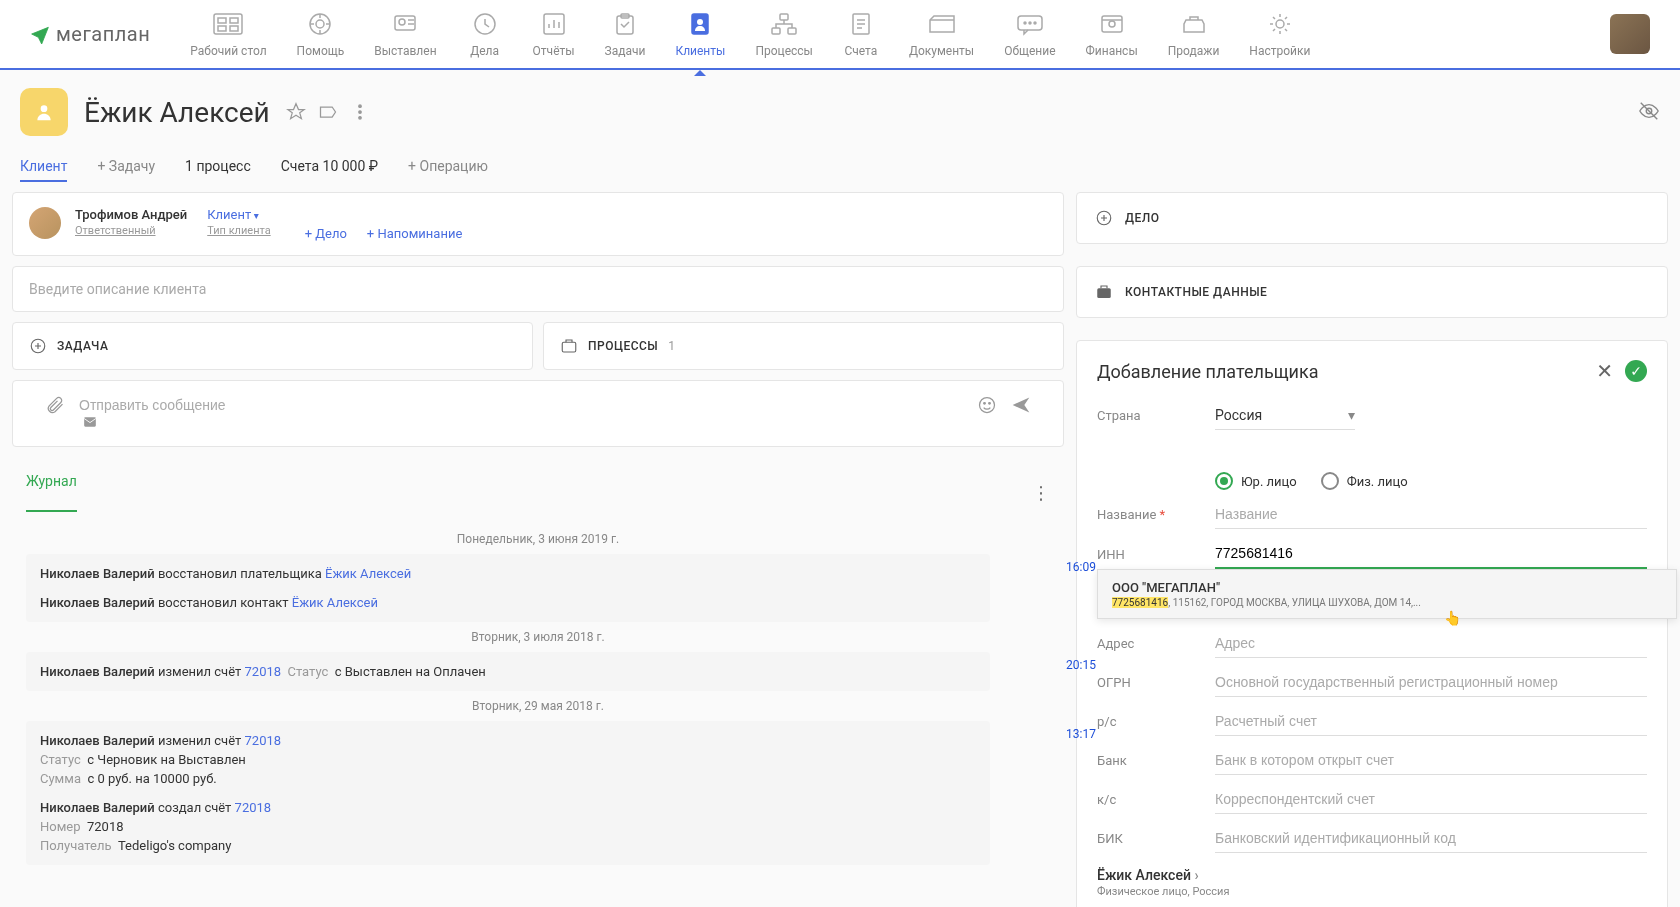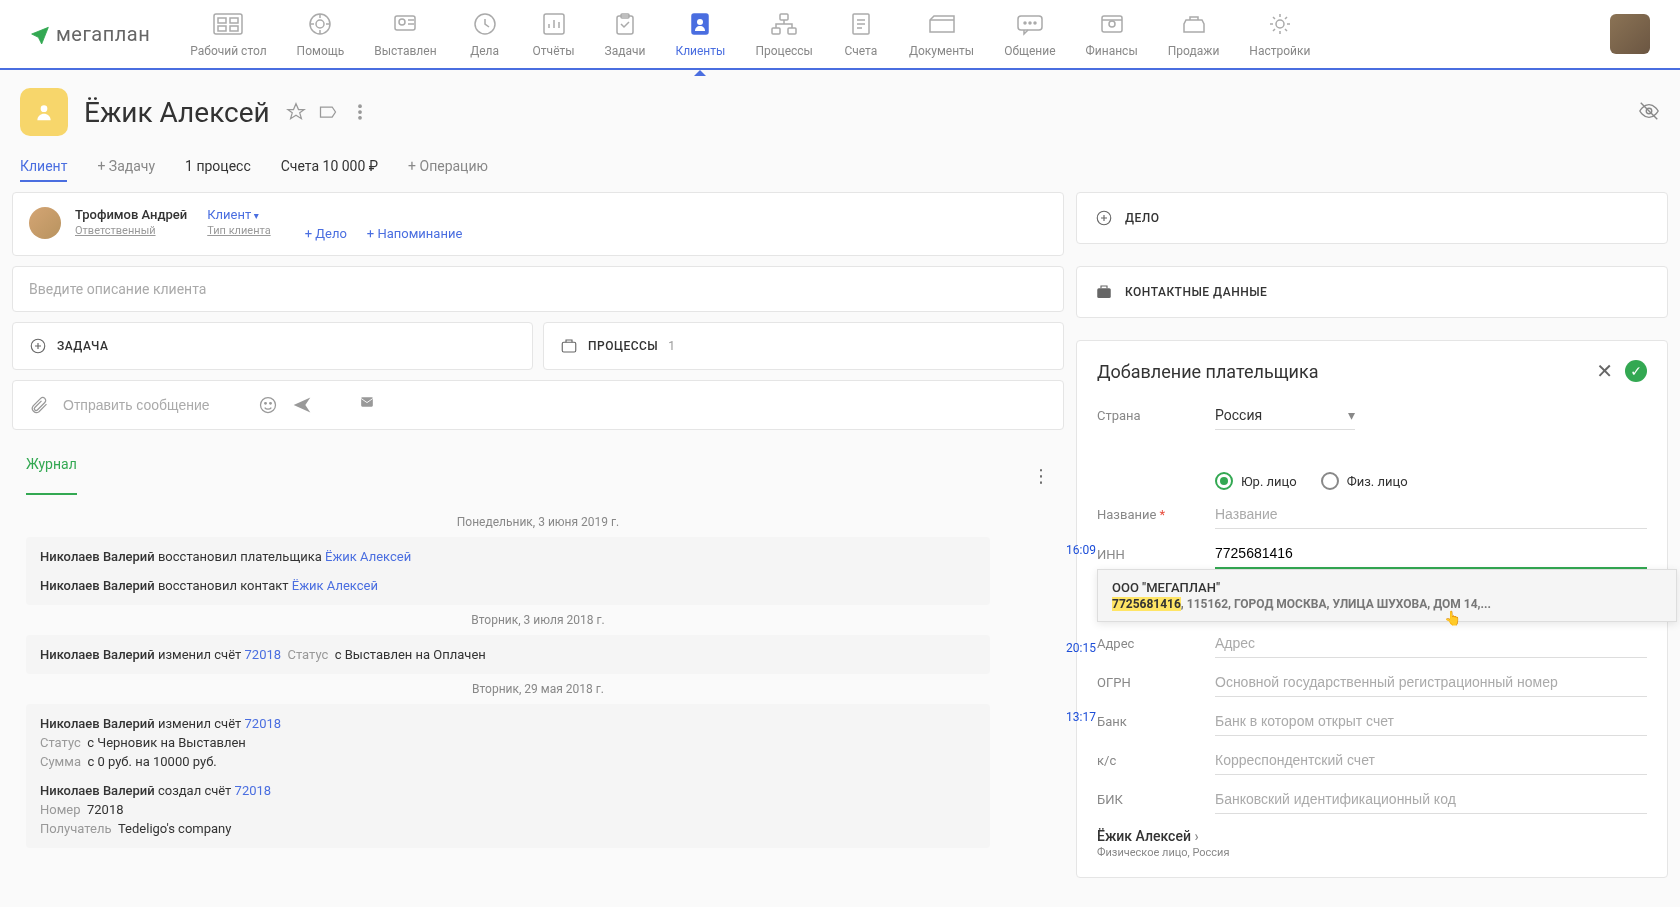--- a/index.html
+++ b/index.html
@@ -57,21 +57,21 @@
 .desc-card { padding: 14px 16px; }
 .desc-placeholder { color: #aaa; font-size: 14px; }
 
 
 .split-cards { display: flex; gap: 10px; }
 .split-card { flex: 1; padding: 14px 16px; display: flex; align-items: center; gap: 10px; font-weight: 500; font-size: 12px; letter-spacing: 0.5px; cursor: pointer; }
 .split-card svg { width: 18px; height: 18px; stroke: #666; fill: none; stroke-width: 1.5; }
 .split-count { font-weight: 400; color: #999; }
 
 
-.msg-card { padding: 14px 16px; display: flex; flex-direction: row; gap: 10px; }
+.msg-card { padding: 14px 32px; display: flex; flex-direction: column; }
 .msg-row { display: flex; align-items: center; gap: 14px; }
 .msg-input { flex: 1; border: none; outline: none; font-size: 14px; color: #333; }
 .msg-input::placeholder { color: #aaa; }
 .msg-icon { width: 20px; height: 20px; cursor: pointer; fill: none; stroke: #999; stroke-width: 1.5; }
 .msg-icon.filled { fill: #999; stroke: none; }
 .mail-icon-row { padding-left: 36px; }
 
 
 .journal-section { padding: 8px 14px 40px; }
 .journal-header { display: flex; align-items: center; justify-content: space-between; padding: 8px 0 12px; }
@@ -110,21 +110,21 @@
 .radio-row { display: flex; gap: 24px; }
 .radio-opt { display: flex; align-items: center; gap: 8px; cursor: pointer; font-size: 13px; margin-top: 32px; }
 .radio-circle { width: 18px; height: 18px; border-radius: 50%; border: 2px solid #888; display: flex; align-items: center; justify-content: center; }
 .radio-circle.checked { border-color: #33a852; }
 .radio-circle.checked::after { content: ''; width: 8px; height: 8px; border-radius: 50%; background: #33a852; }
 
 
 .autocomplete { position: relative; }
 .autocomplete-pop { position: absolute; left: 0; right: -30px; top: 100%; background: #f5f5f5; border: 1px solid #ddd; box-shadow: 0 2px 8px rgba(0,0,0,0.1); z-index: 10; padding: 10px 14px; }
 .auto-title { font-size: 13px; font-weight: 500; margin-bottom: 2px; }
-.auto-sub { font-size: 12px; color: #777; font-weight: bold; }
+.auto-sub { font-size: 10px; color: #777; }
 .auto-sub .hl { background: #ffe565; color: #333; }
 .cursor-hand { position: absolute; right: 214px; top: 40px; font-size: 14px; pointer-events: none; }
 
 .payer-footer { margin-top: 14px; }
 .payer-link { font-size: 14px; font-weight: 500; cursor: pointer; }
 .payer-link::after { content: ' ›'; color: #888; }
 .payer-subtext { font-size: 11px; color: #888; margin-top: 2px; }
 </style>
 </head>
 <body>
@@ -494,20 +494,24 @@
       </div>
       <div class="form-row">
         <div class="form-label">Адрес</div>
         <input class="form-input" placeholder="Адрес" style="">
       </div>
       <div class="form-row">
         <div class="form-label">ОГРН</div>
         <input class="form-input" placeholder="Основной государственный регистрационный номер" style="">
       </div>
       <div class="form-row">
+        <div class="form-label">р/с</div>
+        <input class="form-input" placeholder="Расчетный счет" style="">
+      </div>
+      <div class="form-row">
         <div class="form-label">Банк</div>
         <input class="form-input" placeholder="Банк в котором открыт счет" style="">
       </div>
       <div class="form-row">
         <div class="form-label">к/с</div>
         <input class="form-input" placeholder="Корреспондентский счет" style="">
       </div>
       <div class="form-row">
         <div class="form-label">БИК</div>
         <input class="form-input" placeholder="Банковский идентификационный код" style="">

